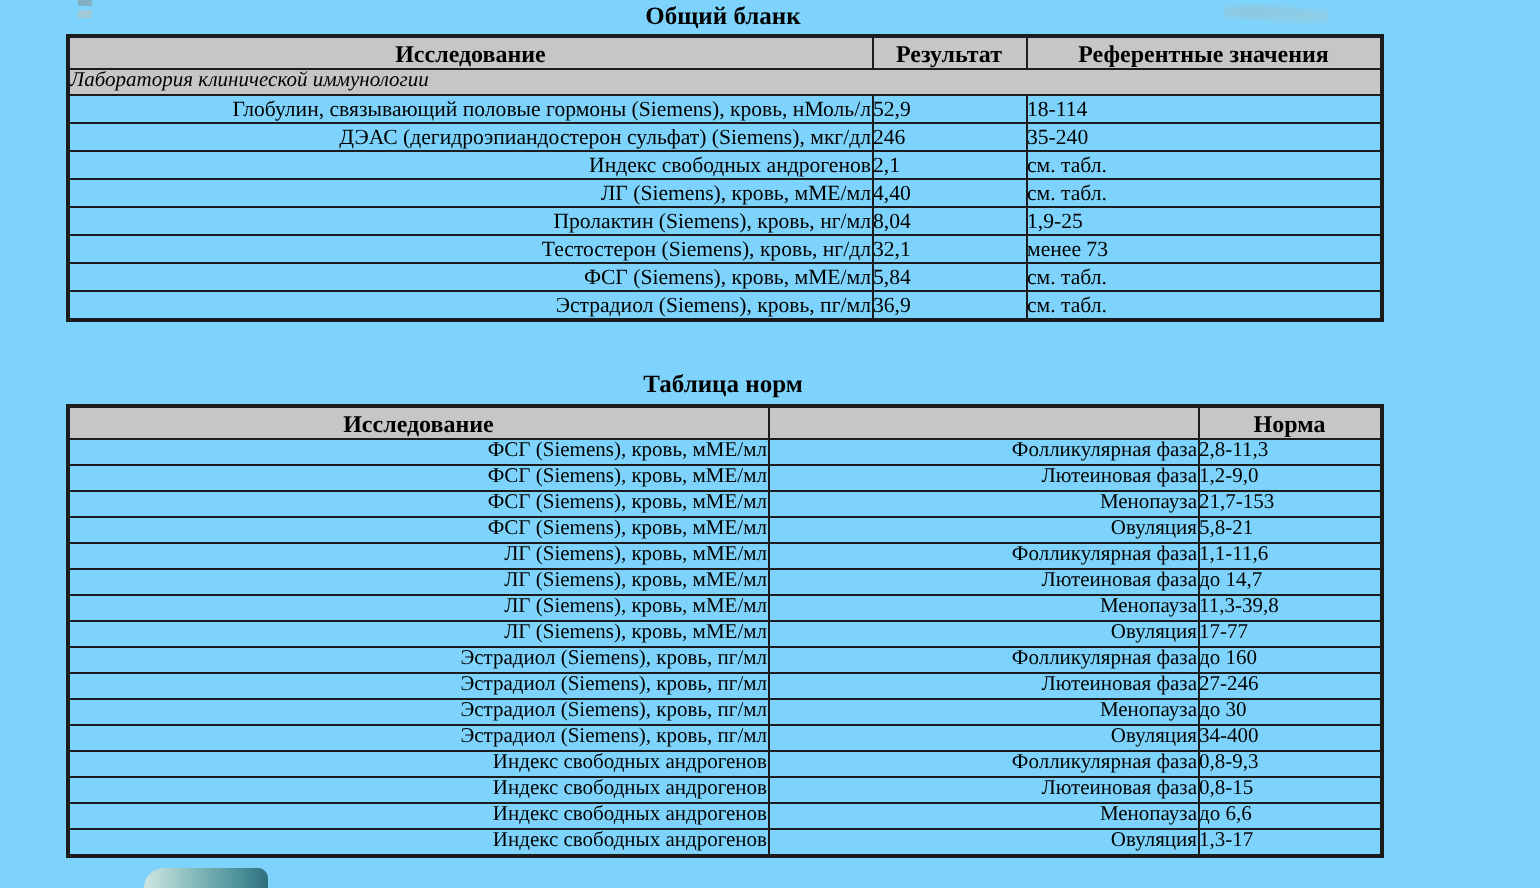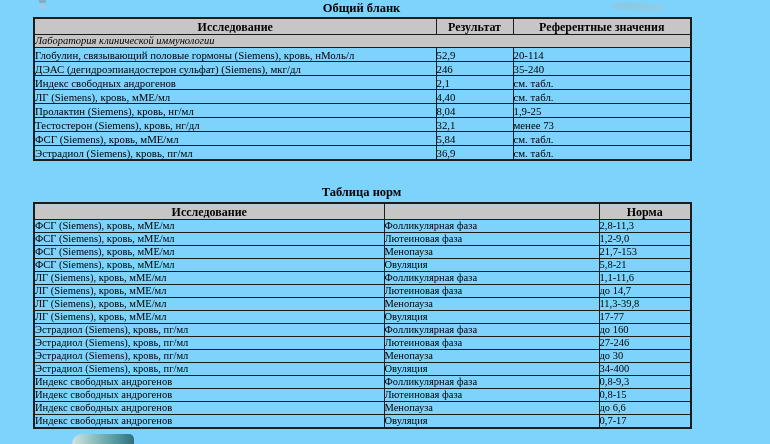--- a/index.html
+++ b/index.html
@@ -22,21 +22,21 @@
   table.tbl th, table.tbl td{
     border:1px solid #1c1c1c;overflow:hidden;white-space:nowrap;
     padding:0;vertical-align:middle;
   }
   table.tbl th{
     background:#c6c6c6;font-weight:bold;font-size:12px;height:15px;
     line-height:14px;text-align:center;
   }
   .tbl1 td{height:13px;font-size:10.8px;line-height:12px;}
   .tbl2 td{height:12px;font-size:10.5px;line-height:11.5px;}
-  td.c-left{text-align:left;padding-left:3px;}
+  td.c-left{text-align:right;padding-left:3px;}
   td.c-center{text-align:left;}
   tr.section-row td{
     background:#c6c6c6;font-style:italic;font-size:10.5px;height:12px;
     text-align:left;
   }
   
   .logo-fragment{
     position:absolute;left:72px;top:434px;width:62px;height:12px;
     border-radius:10px 5px 0 0;
     background:linear-gradient(90deg,#cfe6e2 0%,#8fc0bf 35%,#4e939b 75%,#2f6f7c 100%);
@@ -73,21 +73,21 @@
       </tr>
     </thead>
     <tbody>
       <tr class="section-row">
         <td colspan="3">Лаборатория клинической иммунологии</td>
       </tr>
 
         <tr class="data-row">
           <td class="c-left">Глобулин, связывающий половые гормоны (Siemens), кровь, нМоль/л</td>
           <td class="c-center">52,9</td>
-          <td class="c-center">20-114</td>
+          <td class="c-center">18-114</td>
         </tr>
 
         <tr class="data-row">
           <td class="c-left">ДЭАС (дегидроэпиандостерон сульфат) (Siemens), мкг/дл</td>
           <td class="c-center">246</td>
           <td class="c-center">35-240</td>
         </tr>
 
         <tr class="data-row">
           <td class="c-left">Индекс свободных андрогенов</td>
@@ -232,21 +232,21 @@
 
         <tr class="data-row">
           <td class="c-left">Индекс свободных андрогенов</td>
           <td class="c-left">Менопауза</td>
           <td class="c-center">до 6,6</td>
         </tr>
 
         <tr class="data-row">
           <td class="c-left">Индекс свободных андрогенов</td>
           <td class="c-left">Овуляция</td>
-          <td class="c-center">0,7-17</td>
+          <td class="c-center">1,3-17</td>
         </tr>
 
     </tbody>
   </table>
 
   <div class="logo-fragment"></div>
 
 </div>
 
 </body></html>

